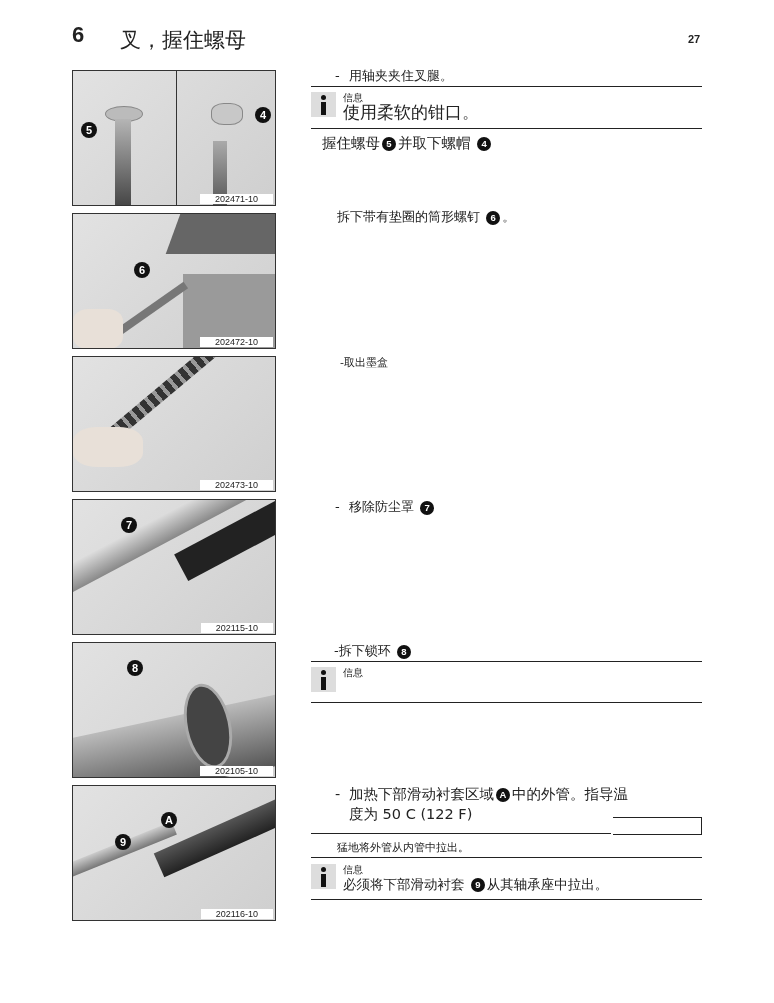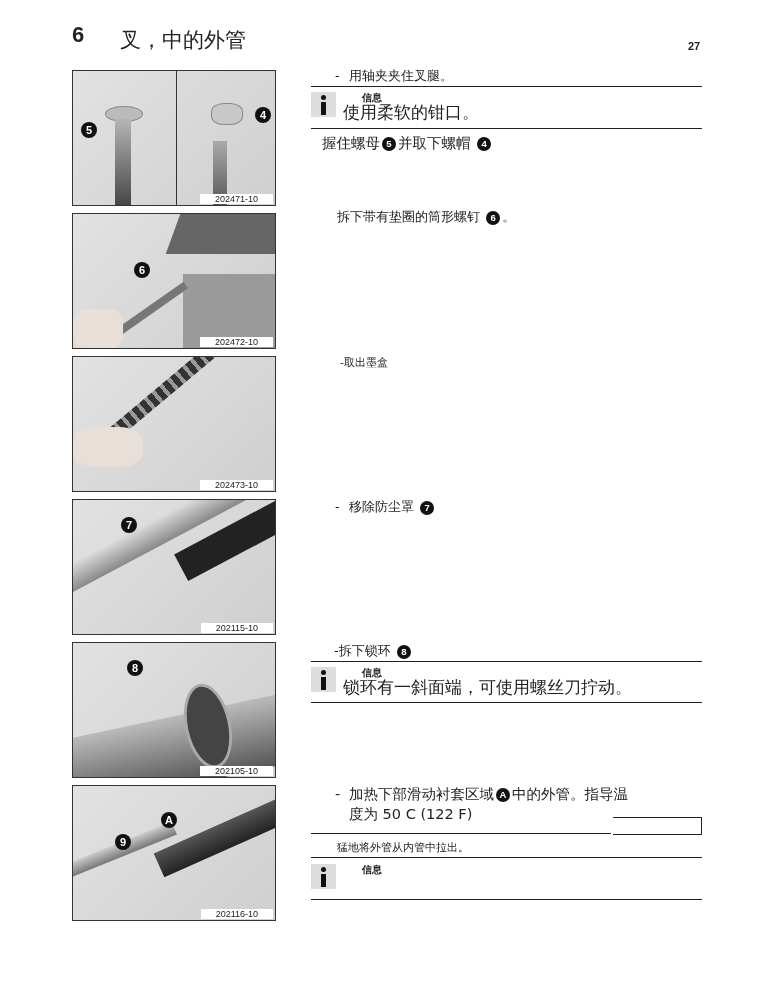--- a/index.html
+++ b/index.html
@@ -1,41 +1,41 @@
 <!DOCTYPE html>
 <html><head>
 <meta charset="utf-8">
 <style>
   html,body{margin:0;padding:0;background:#fff;}
   body{width:774px;height:1003px;position:relative;font-family:"DejaVu Sans","Liberation Sans",sans-serif;color:#222;overflow:hidden;}
   .chap-num{position:absolute;left:72px;top:22px;font:bold 22px "Liberation Sans",sans-serif;}
   .chap-title{position:absolute;left:120px;top:26px;font-size:21px;color:#222;}
-  .page-num{position:absolute;left:688px;top:33px;font:bold 11px "Liberation Sans",sans-serif;margin-top:7px;}
+  .page-num{position:absolute;left:688px;top:33px;font:bold 11px "Liberation Sans",sans-serif;}
   .photo{position:absolute;left:72px;width:204px;height:136px;border:1px solid #333;box-sizing:border-box;overflow:hidden;background:linear-gradient(135deg,#e2e2e2,#cfcfcf);}
   .photo .cap{position:absolute;right:2px;bottom:1px;background:#fff;font:9px "Liberation Sans",sans-serif;padding:0 15px;color:#222;}
   .callout{position:absolute;width:16px;height:16px;border-radius:50%;background:#111;color:#fff;font:bold 11px "Liberation Sans",sans-serif;text-align:center;line-height:16px;}
   .step{position:absolute;font-size:13px;color:#222;margin-left:44px;}
   .step.big{font-size:14.5px;}
   .step.small{font-size:11px;}
   .dash{display:inline-block;width:14px;}
   .num{display:inline-block;width:14px;height:14px;border-radius:50%;background:#111;color:#fff;font:bold 9.5px "Liberation Sans",sans-serif;text-align:center;line-height:14px;vertical-align:middle;margin:0 2px;}
   .rule{position:absolute;height:1px;background:#222;}
   .info{position:absolute;left:311px;display:flex;align-items:flex-start;}
   .info-icon{width:25px;height:25px;background:#ddd;position:relative;margin-right:7px;}
   .info-icon::before{content:"";position:absolute;left:10px;top:3px;width:5px;height:5px;border-radius:50%;background:#111;}
   .info-icon::after{content:"";position:absolute;left:10px;top:10px;width:5px;height:13px;background:#111;}
-  .info-head{font-size:10px;font-weight:bold;line-height:12px;margin-left:19px;}
+  .info-head{font-size:10px;font-weight:normal;line-height:12px;}
   .info-body{font-size:17px;line-height:16px;}
   .boxline{position:absolute;border-top:1px solid #222;border-right:1px solid #222;border-bottom:1px solid #222;}
 </style>
 </head>
 <body>
 
 <div class="chap-num">6</div>
-<div class="chap-title">叉，中的外管</div>
+<div class="chap-title">叉，握住螺母</div>
 <div class="page-num">27</div>
 
 <div class="photo" style="top:70px;">
   <div style="position:absolute;left:103px;top:0;width:1px;height:100%;background:#333;"></div>
   <div style="position:absolute;left:32px;top:35px;width:36px;height:14px;border-radius:50%;background:#bbb;border:1px solid #888;"></div>
   <div style="position:absolute;left:42px;top:48px;width:16px;height:88px;background:linear-gradient(#b5b5b5,#444);"></div>
   <div style="position:absolute;left:138px;top:32px;width:30px;height:20px;border-radius:40%;background:#c8c8c8;border:1px solid #888;"></div>
   <div style="position:absolute;left:140px;top:70px;width:14px;height:66px;background:linear-gradient(#aaa,#555);"></div>
   <div class="callout" style="left:8px;top:51px;">5</div>
   <div class="callout" style="left:182px;top:36px;">4</div>
@@ -109,35 +109,35 @@
 </div>
 
 <div class="step" style="left:290px;top:642px;">
   <span>-拆下锁环</span> <span class="num">8</span>
 </div>
 <div class="rule" style="left:311px;top:661px;width:391px;"></div>
 <div class="info" style="top:667px;">
   <div class="info-icon"></div>
   <div>
     <div class="info-head">信息</div>
-    <div class="info-body">锁环有一斜面端，可使用螺丝刀拧动。</div>
   </div>
 </div>
 <div class="rule" style="left:311px;top:702px;width:391px;"></div>
 
 <div class="step big" style="left:291px;top:784px;line-height:20px;">
   <span class="dash">-</span><span>加热下部滑动衬套区域</span><span class="num">A</span><span>中的外管。指导温</span><br>
   <span class="dash"></span><span>度为 50 C (122 F)</span>
 </div>
 <div class="boxline" style="left:613px;top:817px;width:88px;height:16px;"></div>
 <div class="rule" style="left:311px;top:833px;width:300px;"></div>
 
 <div class="step small" style="left:293px;top:840px;">
   <span>猛地将外管从内管中拉出。</span>
 </div>
 <div class="rule" style="left:311px;top:857px;width:391px;"></div>
 <div class="info" style="top:864px;">
   <div class="info-icon"></div>
   <div>
     <div class="info-head">信息</div>
+    <div class="info-body" style="font-size:13.5px;"><span>必须将下部滑动衬套</span> <span class="num">9</span><span>从其轴承座中拉出。</span></div>
   </div>
 </div>
 <div class="rule" style="left:311px;top:899px;width:391px;"></div>
 
 </body></html>

